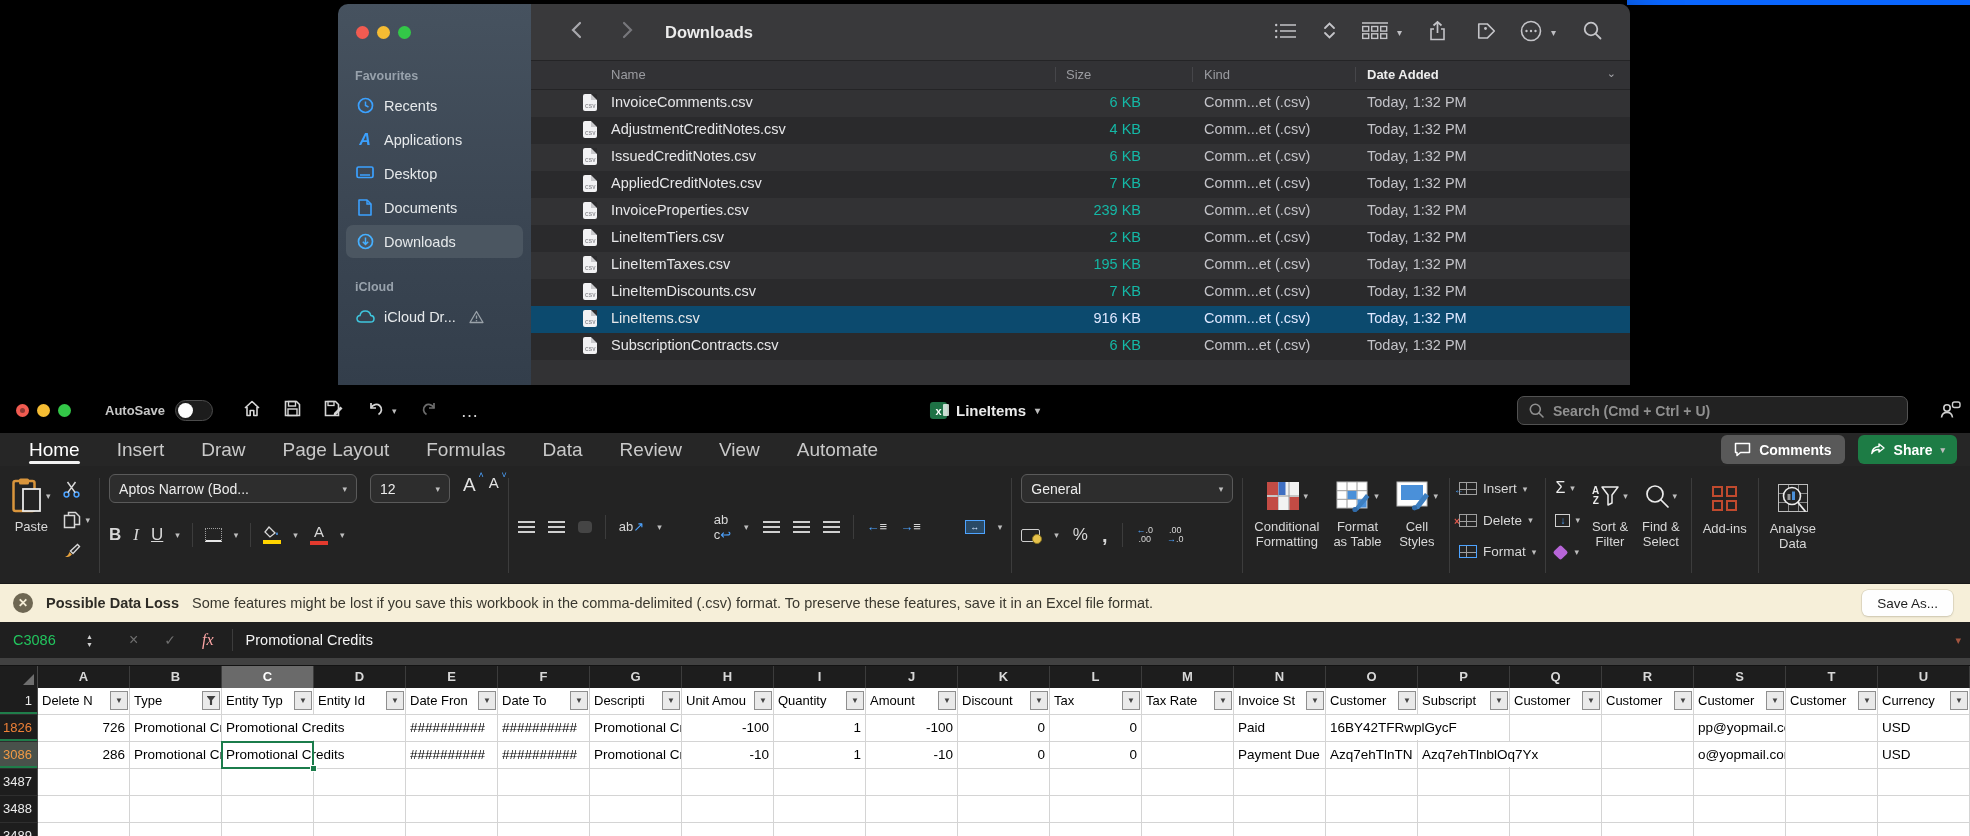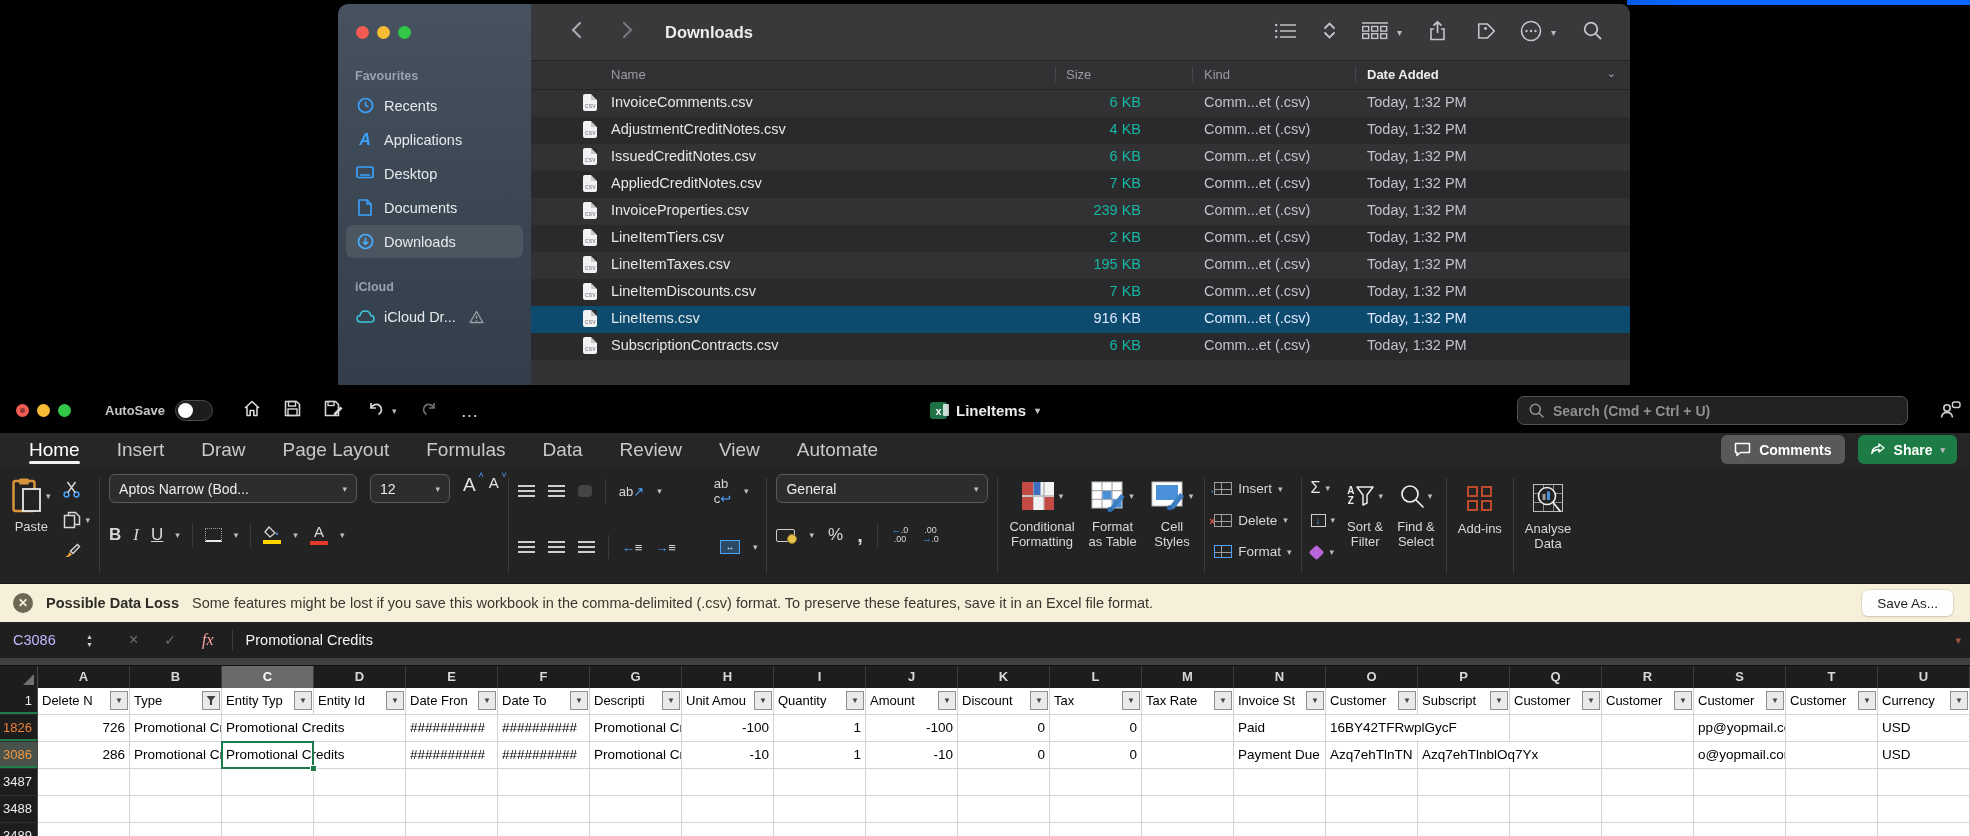--- a/index.html
+++ b/index.html
@@ -99,21 +99,21 @@
   .b-b{font-weight:700}
   .b-i{font-style:italic;font-family:"Liberation Serif",serif}
   .b-u{text-decoration:underline}
   .ico-borders{width:17px;height:14px;border:1px dotted #9f9f9f;border-bottom:2px solid #e8e8e8}
   .colorbtn{display:flex;flex-direction:column;align-items:center;gap:2px}
   .colorbtn .glyph{font-size:15px;line-height:14px}
   .bar{width:18px;height:4px}
   .bar.y{background:#ffd400}.bar.r{background:#e33a2e}
   .lines{width:17px;height:12px;background:repeating-linear-gradient(to bottom,#cfcfcf 0 2px,transparent 2px 5px)}
   .chip{background:#454545;border-radius:4px;padding:6px 7px}
-  .alncl{display:flex;flex-direction:column;gap:29px;padding-top:2px}
+  .alncl{display:flex;flex-direction:row;gap:14px;padding-top:2px}
   .alnrow{display:flex;align-items:center;gap:13px}
   .msep{width:1px;height:24px;background:#3c3c3c}
   .ab{font-size:13px;color:#d8d8d8}
   .ab .arr{color:#4da3ff}
   .merge{width:20px;height:14px;border:1px solid #4da3ff;background:#2a4a66;color:#cfe4ff;font-size:9px;line-height:12px;text-align:center}
   .numrow{display:flex;align-items:center;gap:14px;height:34px;margin-top:10px}
   .money{width:19px;height:13px;border:1px solid #cfcfcf;border-radius:2px;position:relative}
   .money::after{content:"";position:absolute;right:-3px;bottom:-3px;width:8px;height:8px;border-radius:50%;background:#e7c34c;border:1px solid #8d7722}
   .pct{font-size:17px}
   .comma{font-size:20px;font-weight:700;line-height:10px}
@@ -133,21 +133,21 @@
   .addins i{width:11px;height:11px;border:2px solid #c04a2e}
   .analyse{position:relative;width:30px;height:28px;border:1px solid #bdbdbd;background:linear-gradient(#8a8a8a 1px,transparent 1px) 0 8px/100% 9px,linear-gradient(90deg,#8a8a8a 1px,transparent 1px) 9px 0/10px 100%}
   .analyse .mag{position:absolute;left:2px;top:1px}
 
   .xl-warn{height:38px;background:#f6efd9;display:flex;align-items:center;gap:13px;padding-left:13px;position:relative;font-size:14.5px;color:#3a382f}
   .warn-icon{width:20px;height:20px;border-radius:50%;background:#6e6753;color:#f6efd9;font-size:12px;font-weight:700;display:flex;align-items:center;justify-content:center;flex:none}
   .warn-title{font-weight:700;color:#2e2c26}
   .btn-saveas{position:absolute;right:17px;top:6px;height:26px;padding:0 15px;background:#fefefe;border-radius:6px;font-size:13.5px;color:#1f1f1f;display:flex;align-items:center;box-shadow:0 0 0 .5px #cfc8ae,0 1px 2px rgba(0,0,0,.15)}
 
   .xl-formula{height:36px;background:#1f1f1f;display:flex;align-items:center;position:relative}
-  .namebox{width:86px;padding-left:13px;font-size:14.5px;color:#c4b5fd}
+  .namebox{width:86px;padding-left:13px;font-size:14.5px;color:#22c55e}
   .spin{display:flex;flex-direction:column;gap:1px;font-size:7px;color:#d0d0d0;line-height:7px}
   .fxx{margin-left:36px;color:#6f6f6f;font-size:16px}
   .fxc{margin-left:26px;color:#6f6f6f;font-size:14px}
   .fx{margin-left:26px;color:#fca5a5;font-style:italic;font-family:"Liberation Serif",serif;font-size:16px}
   .fdivv{width:1px;height:22px;background:#3c3c3c;margin-left:18px}
   .fval{margin-left:13px;font-size:14.5px;color:#f4f4f4}
   .fexpand{position:absolute;right:9px;color:#a3553f;font-size:11px}
 
   .xl-gridwrap{height:178px;overflow:hidden;background:#262626}
   .gridstrip{height:8px;background:#414141;border-bottom:1px solid #131313}

